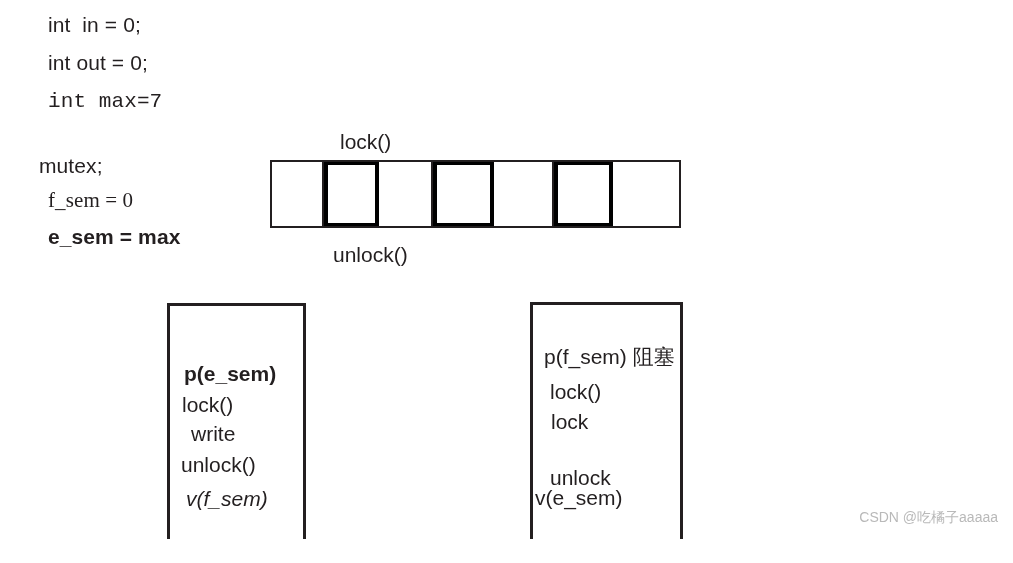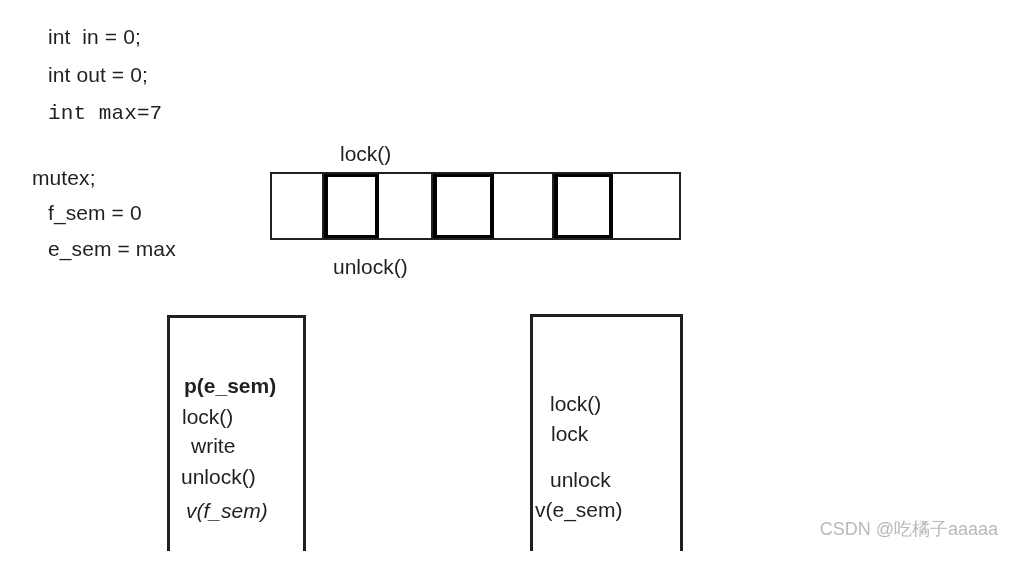--- a/index.html
+++ b/index.html
@@ -10,21 +10,20 @@
   body {
     font-family: "Liberation Sans", "DejaVu Sans", sans-serif;
     color: #231f20;
   }
   #canvas {
     position: relative;
     width: 1013px;
     height: 539px;
     background: #ffffff;
     overflow: hidden;
-    margin-top: 12px;
   }
 
   
   .code-line {
     position: absolute;
     font-size: 21px;
     line-height: 21px;
     color: #231f20;
     white-space: pre;
     letter-spacing: 0.1px;
@@ -84,39 +83,39 @@
     line-height: 21px;
     color: #231f20;
     white-space: pre;
   }
 
   
   #watermark {
     position: absolute;
     right: 15px;
     bottom: 12px;
-    font-size: 18px;
+    font-size: 14px;
     line-height: 20px;
     color: #b9b9b9;
     white-space: pre;
     user-select: none;
   }
 </style>
 </head>
 <body>
 
 <div id="canvas">
 
   <div id="declarations">
       <div class="code-line" style="left: 48px; top: 14px;">int  in = 0;</div>
       <div class="code-line" style="left: 48px; top: 52px;">int out = 0;</div>
       <div class="code-line" style="left: 48px; top: 91px; font-family: Liberation Mono, monospace;">int max=7</div>
-      <div class="code-line" style="left: 32px; top: 155px; text-align: right;">mutex;</div>
-      <div class="code-line" style="left: 48px; top: 190px;">f_sem = 0</div>
-      <div class="code-line" style="left: 48px; top: 226px;">e_sem = max</div>
+      <div class="code-line" style="left: 39px; top: 155px; text-align: right;">mutex;</div>
+      <div class="code-line" style="left: 48px; top: 190px; font-family: Liberation Serif, serif;">f_sem = 0</div>
+      <div class="code-line" style="left: 48px; top: 226px; font-weight: bold;">e_sem = max</div>
     </div>
 
   <div class="buffer-label" id="label-lock">lock()</div>
 
   <div id="buffer-strip">
       <div class="buffer-cell" style="width: 52px;"></div>
       <div class="buffer-cell bold" style="width: 55px;"></div>
       <div class="buffer-cell" style="width: 54px;"></div>
       <div class="buffer-cell bold" style="width: 61px;"></div>
       <div class="buffer-cell" style="width: 60px;"></div>
@@ -128,21 +127,22 @@
 
   <div class="process-box" id="producer-box">
       <div class="proc-line" style="left: 14px; top: 57px; font-weight: bold;">p(e_sem)</div>
       <div class="proc-line" style="left: 12px; top: 88px;">lock()</div>
       <div class="proc-line" style="left: 21px; top: 117px; text-align: right;">write</div>
       <div class="proc-line" style="left: 11px; top: 148px;">unlock()</div>
       <div class="proc-line" style="left: 16px; top: 182px; font-style: italic;">v(f_sem)</div>
     </div>
 
   <div class="process-box" id="consumer-box">
+      <div class="proc-line" style="left: 11px; top: 41px;">p(f_sem) 阻塞</div>
       <div class="proc-line" style="left: 17px; top: 76px;">lock()</div>
       <div class="proc-line" style="left: 18px; top: 106px;">lock</div>
-      <div class="proc-line" style="left: 17px; top: 152px;">unlock</div>
+      <div class="proc-line" style="left: 17px; top: 162px;">unlock</div>
       <div class="proc-line" style="left: 2px; top: 182px;">v(e_sem)</div>
     </div>
 
   <div id="watermark">CSDN @吃橘子aaaaa</div>
 
 </div>
 
 </body></html>

